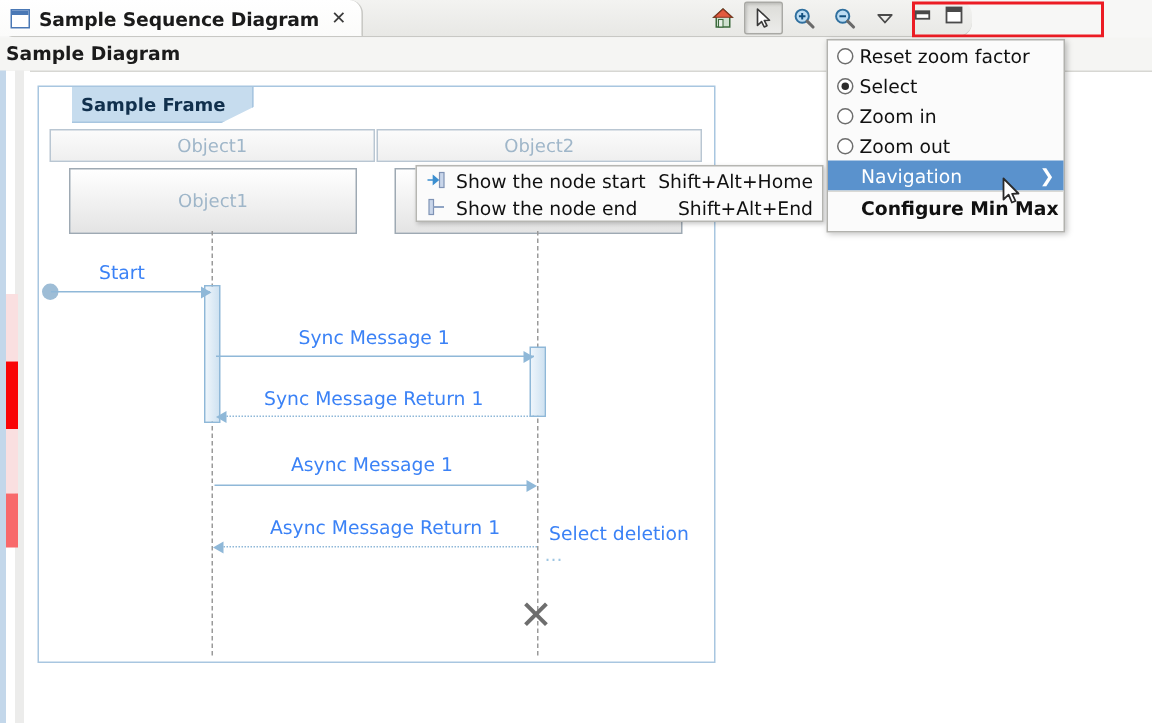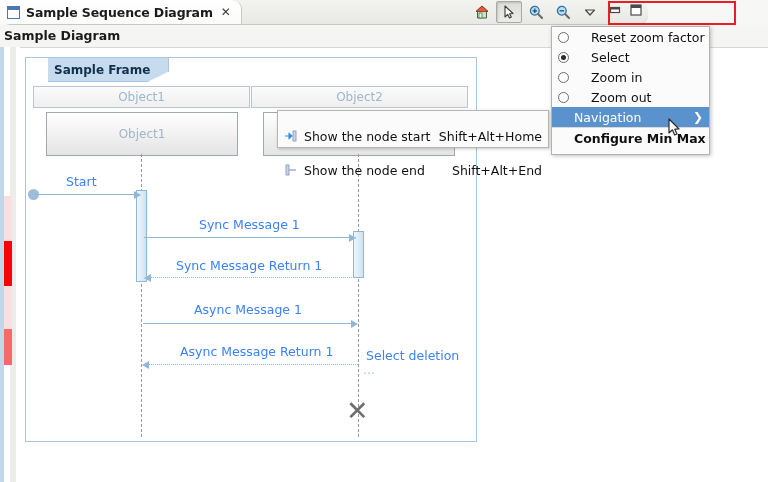--- a/index.html
+++ b/index.html
@@ -80,28 +80,28 @@
   .arrowL{position:absolute;width:0;height:0;border-top:4px solid transparent;
     border-bottom:4px solid transparent;border-right:7px solid #8fb8d8;}
   .mlabel{position:absolute;font-size:12.5px;color:#3b82f6;white-space:nowrap;}
   .startdot{position:absolute;width:11px;height:11px;border-radius:50%;background:#9ebdd6;}
   .xmark{position:absolute;font-size:27px;color:#6e6e6e;line-height:1;font-weight:400;}
   .ellip{position:absolute;font-size:12px;color:#9fc6e2;letter-spacing:1px;}
 
   
   .submenu{position:absolute;left:277px;top:110px;width:270px;height:36px;
     background:#fbfbfb;border:1px solid #b6b6b2;box-shadow:1px 1px 3px rgba(0,0,0,.22);}
-  .smi{height:18px;display:flex;align-items:center;padding:0 6px;gap:6px;cursor:pointer;margin-top:16px;}
+  .smi{height:18px;display:flex;align-items:center;padding:0 6px;gap:6px;cursor:pointer;}
   .smi .lbl{font-size:12.5px;color:#111;white-space:nowrap;}
   .smi .acc{margin-left:auto;font-size:12.5px;color:#111;white-space:nowrap;}
 
   
   .menu{position:absolute;left:551px;top:26px;width:157px;height:127px;
     background:#fbfbfb;border:1px solid #b2b2ae;box-shadow:1px 1px 4px rgba(0,0,0,.25);}
-  .mi{height:20px;display:flex;align-items:center;padding:0 6px;gap:22px;cursor:pointer;position:relative;}
+  .mi{height:20px;display:flex;align-items:center;padding:0 6px;gap:4px;cursor:pointer;position:relative;}
   .mi .lbl{font-size:12.5px;color:#111;white-space:nowrap;}
   .mi.sel{background:#5a92cd;}
   .mi.sel .lbl{color:#ffffff;}
   .mi.sep{border-top:1px solid #d9d9d5;}
   .radio{width:9px;height:9px;border-radius:50%;border:1px solid #6d6d6d;background:#fff;
     flex:none;position:relative;}
   .radio.on:after{content:"";position:absolute;left:2px;top:2px;width:5px;height:5px;
     border-radius:50%;background:#2b2b2b;}
   .subarrow{margin-left:auto;color:#fff;font-size:12px;font-weight:700;}
   .cursor{position:absolute;left:668px;top:118px;width:13px;height:19px;pointer-events:none;}

